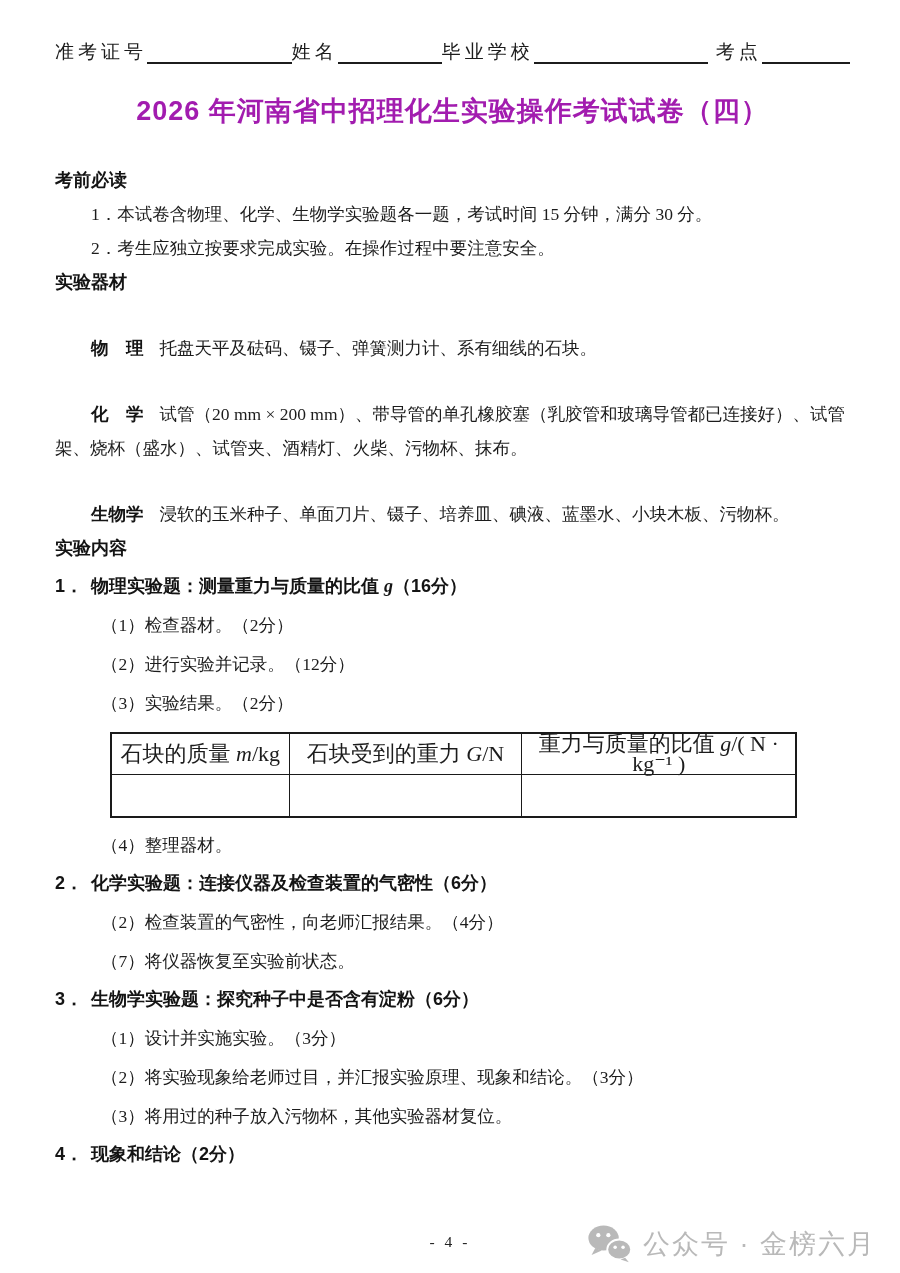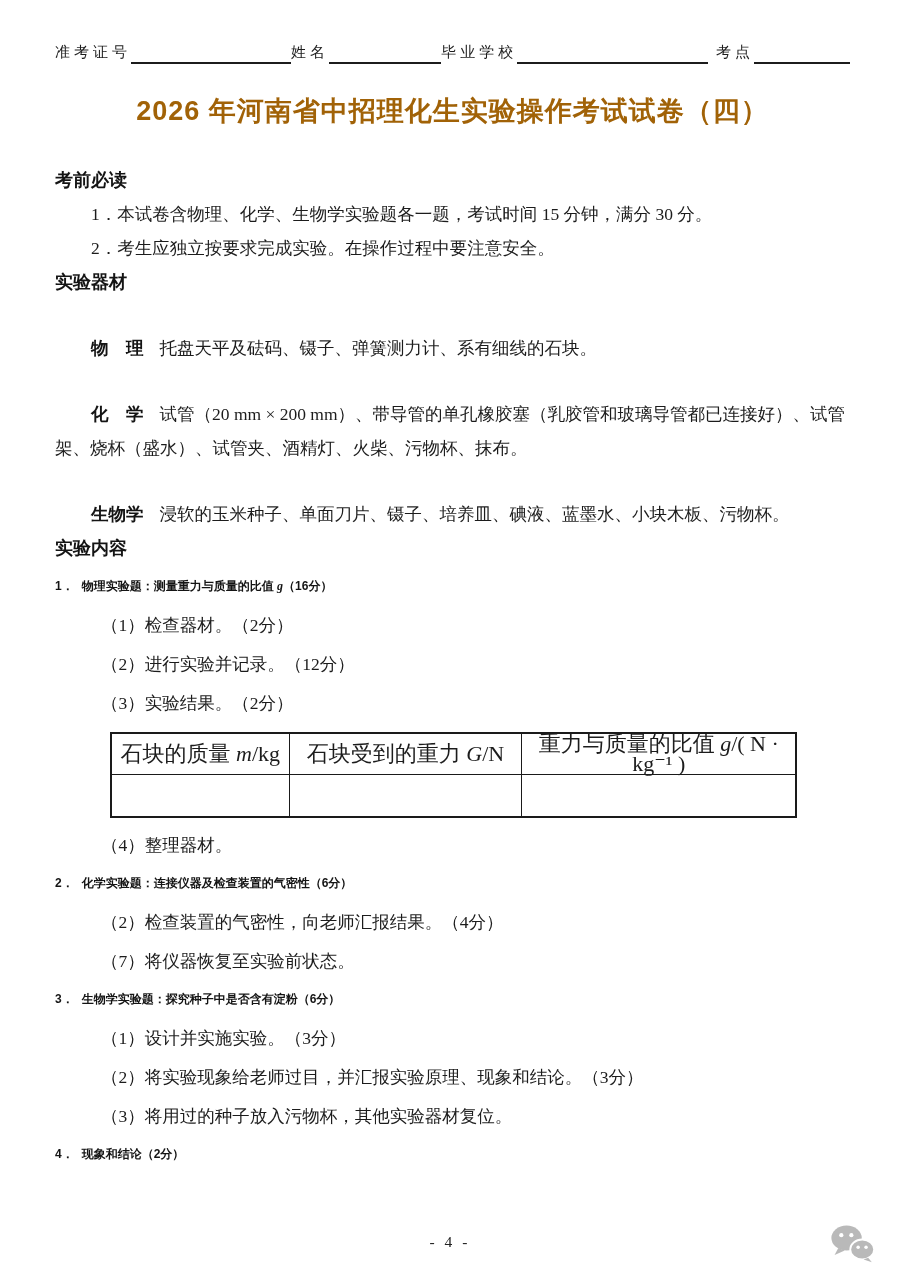--- a/index.html
+++ b/index.html
@@ -6,51 +6,51 @@
   html,body { margin:0; padding:0; background:#e8e8e8; }
   .page {
     width:900px; height:1273px; margin:0 auto; background:#ffffff;
     position:relative; overflow:hidden;
     font-family:"Liberation Serif","DejaVu Serif",serif;
     color:#1c1c1c;
   }
   .content { padding:36px 50px 0 55px; font-size:17.5px; line-height:34px; }
 
   
-  .header-row { display:flex; align-items:flex-end; height:28px; font-size:15px; line-height:24px; }
+  .header-row { display:flex; align-items:flex-end; height:28px; font-size:19px; line-height:24px; }
   .hf-label { letter-spacing:4px; white-space:nowrap; font-weight:500; }
   .hf-label.l4 { margin-left:8px; }
   .hf-line { border-bottom:2.2px solid #1c1c1c; height:22px; }
   .u1 { width:112px; flex-grow:1.0; }
   .u2 { width:86px;  flex-grow:0.55; }
   .u3 { width:138px; flex-grow:1.1; }
   .u4 { width:72px;  flex-grow:0.5; }
 
   
   .title {
     font-family:"Liberation Sans","DejaVu Sans",sans-serif;
     font-weight:bold; font-size:27px; letter-spacing:1px;
-    text-align:center; margin:27px 0 0 0; line-height:40px; color:#a16207;
+    text-align:center; margin:27px 0 0 0; line-height:40px; color:#a21caf;
   }
 
   p { margin:0; }
   .hb {
     font-family:"Liberation Sans","DejaVu Sans",sans-serif;
     font-weight:bold; font-size:18px; color:#141414;
   }
   .mt-big { margin-top:32px; }
   .indent { text-indent:36px; }
   .equip { text-indent:36px;margin-top:32px; }
   .equip .lab {
     font-family:"Liberation Sans","DejaVu Sans",sans-serif;
     font-weight:bold; margin-right:16px; color:#141414;
   }
   .sec {
     font-family:"Liberation Sans","DejaVu Sans",sans-serif;
-    font-weight:bold; font-size:12px; color:#141414; margin-top:4px;
+    font-weight:bold; font-size:18px; color:#141414; margin-top:4px;
   }
   .sec .num { margin-right:8px; }
   .var { font-style:italic; font-family:"Liberation Serif","DejaVu Serif",serif; }
   .sec .var { font-weight:bold; }
   .step { padding-left:46px; margin-top:5px; }
 
   
   table.results {
     border-collapse:collapse; table-layout:fixed;
     width:687px; margin:12px 0 10px 55px;
@@ -156,14 +156,15 @@
     <svg class="wechat-icon" width="46" height="39" viewBox="0 0 50 42" aria-hidden="true">
       <ellipse cx="18" cy="15" rx="16.5" ry="13.5" fill="#b9b9b9"></ellipse>
       <path d="M9 26 L5 33.5 L16 28.5 Z" fill="#b9b9b9"></path>
       <circle cx="12.3" cy="12" r="2.3" fill="#ffffff"></circle>
       <circle cx="23.2" cy="12" r="2.3" fill="#ffffff"></circle>
       <ellipse cx="35" cy="27.5" rx="13" ry="10.8" fill="#b9b9b9" stroke="#ffffff" stroke-width="2"></ellipse>
       <path d="M41.5 36.5 L45.5 41.5 L36.5 38.5 Z" fill="#b9b9b9"></path>
       <circle cx="30.6" cy="25" r="1.9" fill="#ffffff"></circle>
       <circle cx="39.2" cy="25" r="1.9" fill="#ffffff"></circle>
     </svg>
+    <span>公众号 · 金榜六月</span>
   </div>
 </div>
 
 </body></html>

